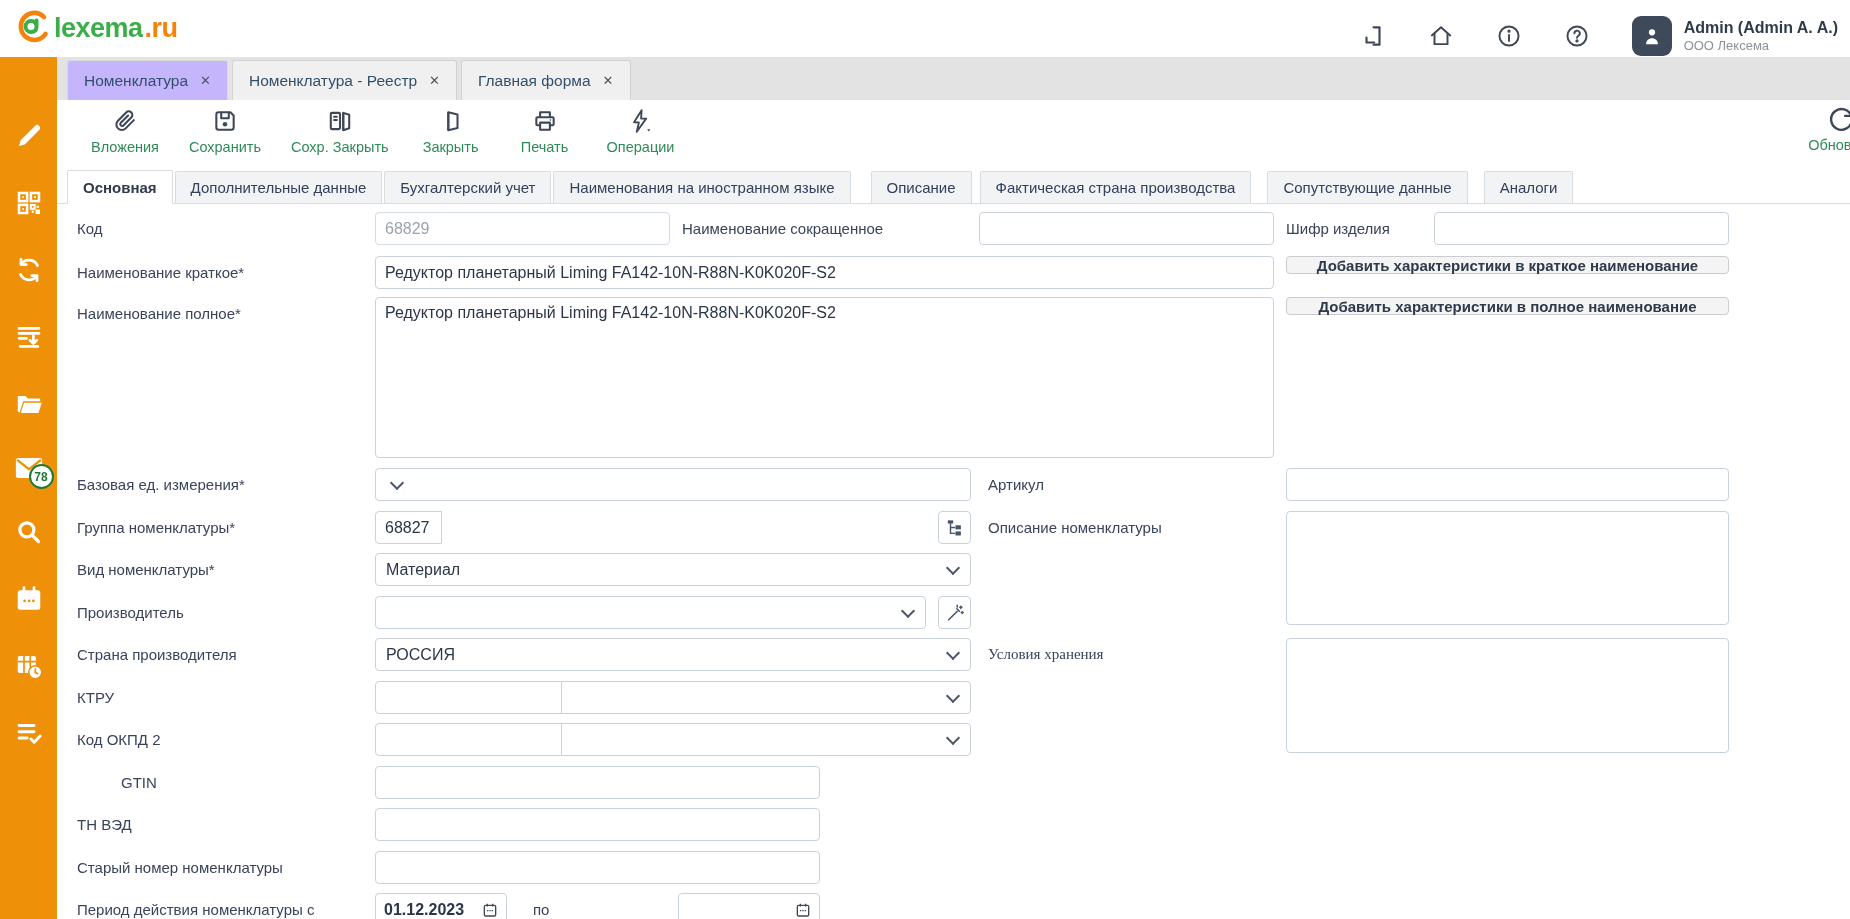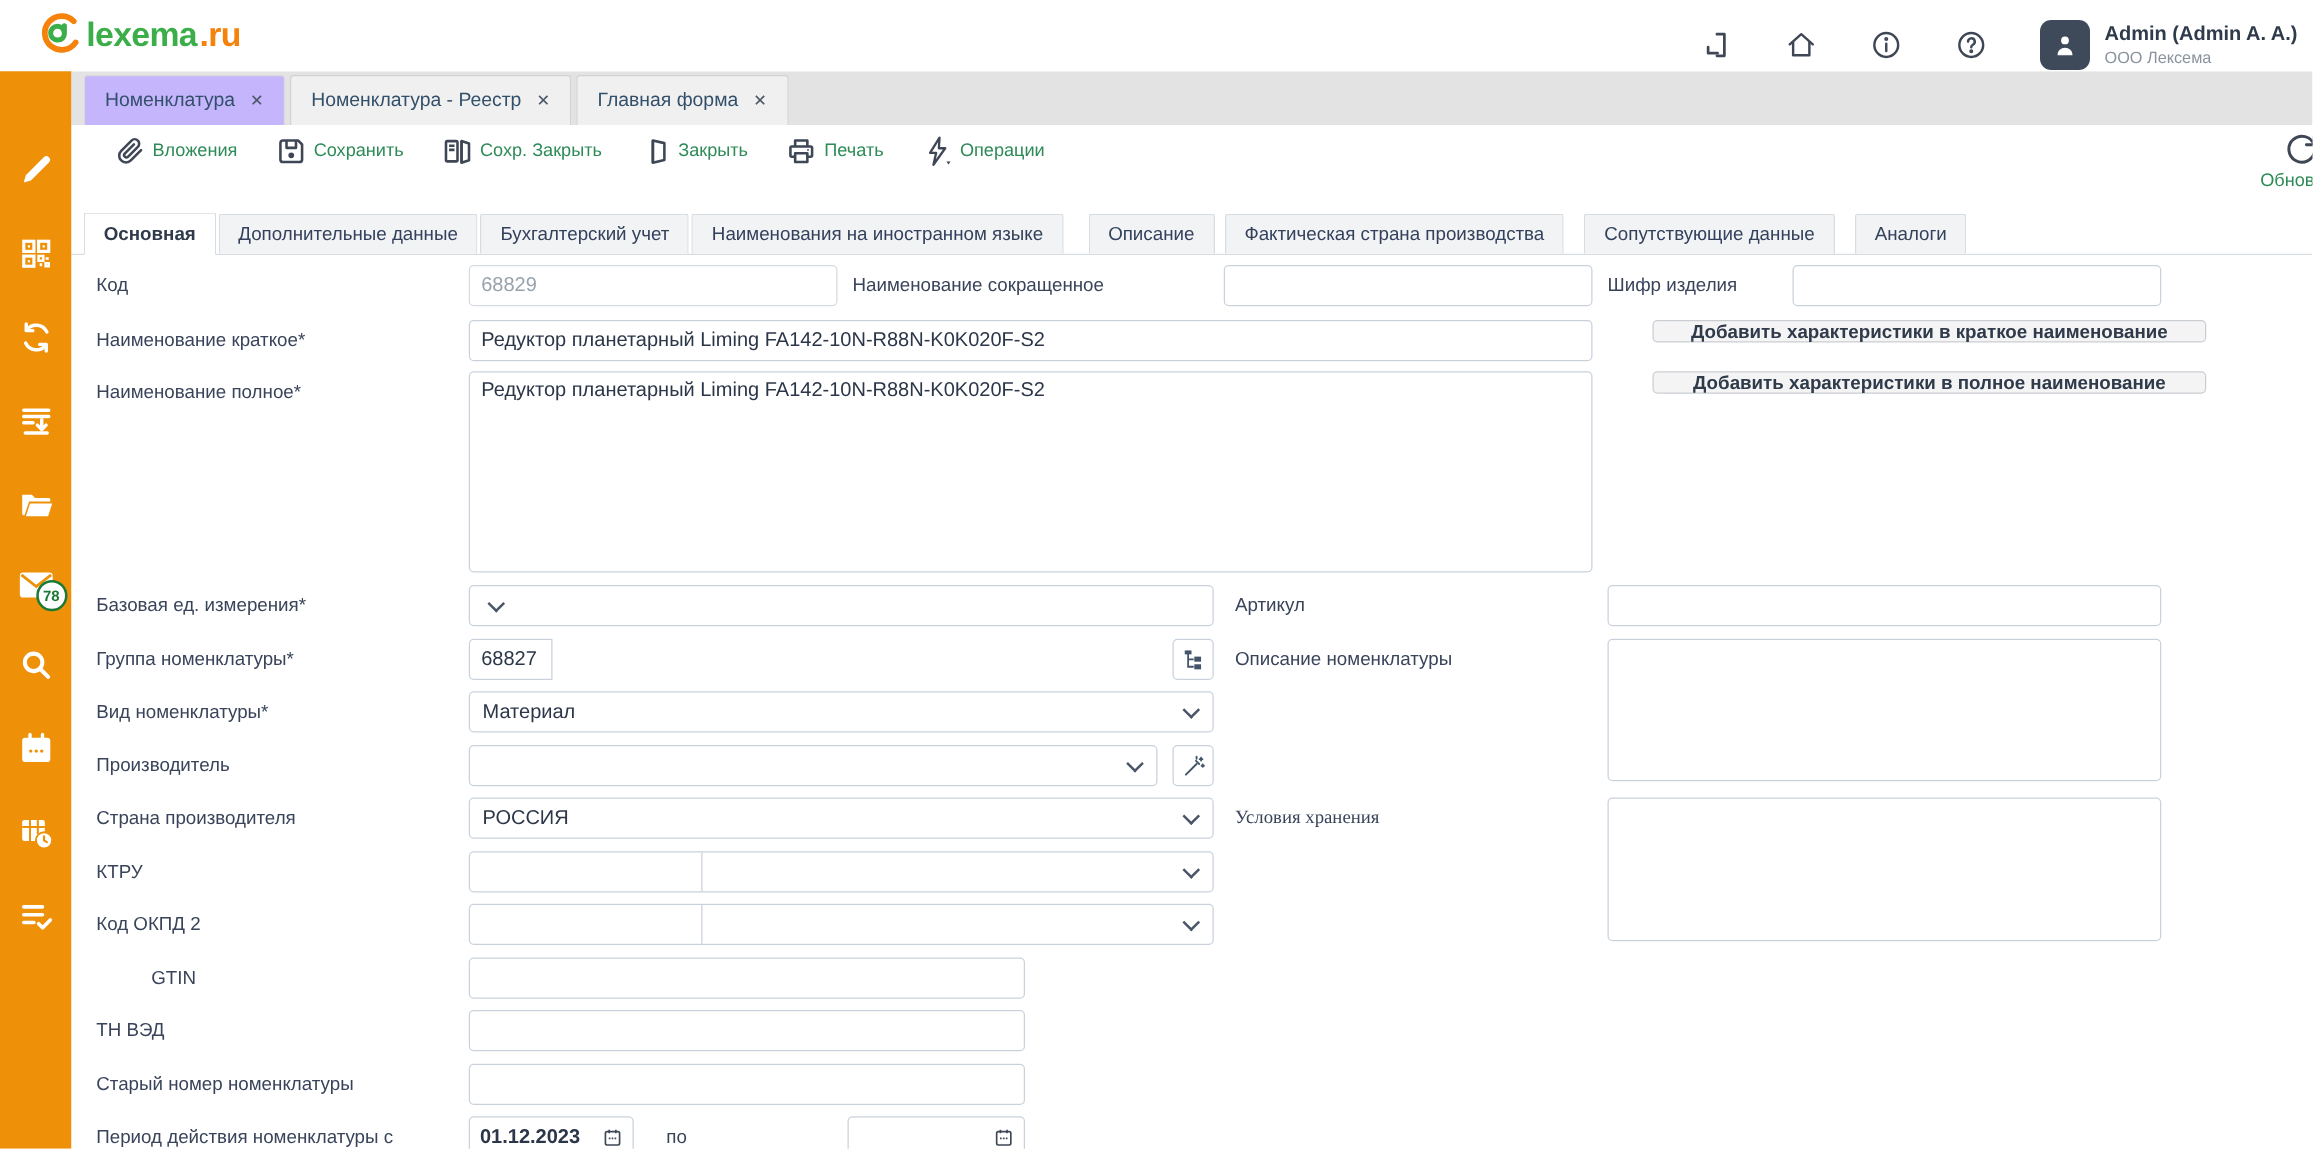--- a/index.html
+++ b/index.html
@@ -4,21 +4,21 @@
 <style>
   html,body{margin:0;padding:0;}
   body{
     width:1850px;height:919px;position:relative;overflow:hidden;
     background:#fff;font-family:"Liberation Sans","DejaVu Sans",sans-serif;
     -webkit-font-smoothing:antialiased;
   }
 
   
   .hdr{position:absolute;left:0;top:0;width:1850px;height:57px;background:#fff;z-index:5;}
-  .logo{position:absolute;left:29px;top:10px;display:flex;align-items:center;gap:2px;cursor:pointer;}
+  .logo{position:absolute;left:14px;top:10px;display:flex;align-items:center;gap:2px;cursor:pointer;}
   .logo-text{font-size:27px;font-weight:700;color:#3BAE49;letter-spacing:-0.5px;line-height:1;}
   .logo-tld{font-size:27px;font-weight:700;color:#F5820B;letter-spacing:-0.5px;line-height:1;}
   .hdr-right{position:absolute;right:12px;top:0;height:72px;display:flex;align-items:center;}
   .hicon{width:26px;height:26px;margin-left:42px;cursor:pointer;color:#3F4756;}
   .avatar{width:40px;height:40px;border-radius:9px;background:#3E4A5A;margin-left:42px;display:flex;align-items:center;justify-content:center;cursor:pointer;}
   .userblock{margin-left:12px;line-height:1.25;}
   .user-name{font-size:16px;font-weight:700;color:#2F3A4A;white-space:nowrap;}
   .user-org{font-size:13px;color:#8A929C;white-space:nowrap;}
 
   
@@ -32,21 +32,21 @@
   .tabbar{position:absolute;left:57px;top:57px;width:1793px;height:43px;background:#E3E3E3;display:flex;align-items:flex-end;padding-left:10px;box-sizing:border-box;}
   .mtab{height:40px;display:flex;align-items:center;padding:0 16px;margin-right:4px;
     background:#F0F0F0;border:1px solid #D2D2D2;border-bottom:none;border-radius:3px 3px 0 0;
     font-size:15.5px;color:#33506B;cursor:pointer;box-sizing:border-box;white-space:nowrap;}
   .mtab.active{background:#c4b5fd;border-color:#DADADA;align-items:center;}
   .mtab .x{margin-left:12px;font-size:13px;font-weight:700;color:#4A5866;cursor:pointer;}
 
   
   .toolbar{position:absolute;left:57px;top:100px;width:1793px;height:70px;background:#fff;}
   .tools{position:absolute;left:34px;top:8px;display:flex;gap:30px;}
-  .tool{display:flex;flex-direction:row;align-items:center;gap:5px;cursor:pointer;min-width:64px;}
+  .tool{display:flex;flex-direction:column;align-items:center;gap:5px;cursor:pointer;min-width:64px;}
   .tool svg{color:#3F4756;}
   .tool-label{font-size:14.5px;color:#2E8B57;white-space:nowrap;}
   .tool-refresh{position:absolute;left:1739px;top:4px;display:flex;flex-direction:column;align-items:center;gap:3px;cursor:pointer;width:90px;}
 
   
   .formtabs{position:absolute;left:57px;top:170px;width:1793px;height:34px;background:#fff;border-bottom:1px solid #D8DDE2;display:flex;align-items:flex-end;padding-left:10px;box-sizing:border-box;}
   .ftab{height:32px;display:flex;align-items:center;padding:0 15px;margin-right:2px;
     background:#F2F3F5;border:1px solid #D8DDE2;border-bottom:none;border-radius:2px 2px 0 0;
     font-size:15px;color:#33415C;cursor:pointer;white-space:nowrap;box-sizing:border-box;margin-top:40px;}
   .ftab.active{background:#fff;font-weight:700;color:#2F3A4A;height:34px;border-bottom:1px solid #fff;margin-bottom:-1px;}
@@ -62,21 +62,21 @@
   .tarea{position:absolute;border:1px solid #C9D2DC;border-radius:4px;background:#fff;box-sizing:border-box;
     font-size:16px;color:#2B3648;padding:6px 9px;font-family:"Liberation Sans","DejaVu Sans",sans-serif;resize:none;outline:none;}
   .sel{position:absolute;height:33px;border:1px solid #C9D2DC;border-radius:4px;background:#fff;box-sizing:border-box;
     display:flex;align-items:center;padding:0 10px;font-size:16px;color:#2B3648;cursor:pointer;}
   .sel .val{flex:1;white-space:nowrap;overflow:hidden;}
   .chev{width:8px;height:8px;border-right:2px solid #4A5568;border-bottom:2px solid #4A5568;transform:rotate(45deg);margin:-4px 2px 0 6px;flex:none;}
   .split{position:absolute;top:0;bottom:0;width:1px;background:#C9D2DC;}
   .sqbtn{position:absolute;width:33px;height:33px;border:1px solid #C9D2DC;border-radius:4px;background:#fff;
     display:flex;align-items:center;justify-content:center;cursor:pointer;box-sizing:border-box;}
   .charbtn{position:absolute;height:18px;border:1px solid #C9CDD2;border-radius:4px;background:#F4F4F4;
-    display:flex;align-items:center;justify-content:center;font-size:15px;font-weight:600;color:#2F3A4A;cursor:pointer;box-sizing:border-box;white-space:nowrap;margin-left:36px;}
+    display:flex;align-items:center;justify-content:center;font-size:15px;font-weight:600;color:#2F3A4A;cursor:pointer;box-sizing:border-box;white-space:nowrap;}
   .datebox{position:absolute;height:33px;border:1px solid #C9D2DC;border-radius:4px;background:#fff;box-sizing:border-box;
     display:flex;align-items:center;padding:0 8px;font-size:16px;font-weight:600;color:#2B3648;cursor:pointer;}
   .datebox .dval{flex:1;}
 </style>
 </head>
 <body>
 
 <div class="hdr">
   <div class="logo">
     <svg width="38" height="36" viewBox="0 0 36 36">

